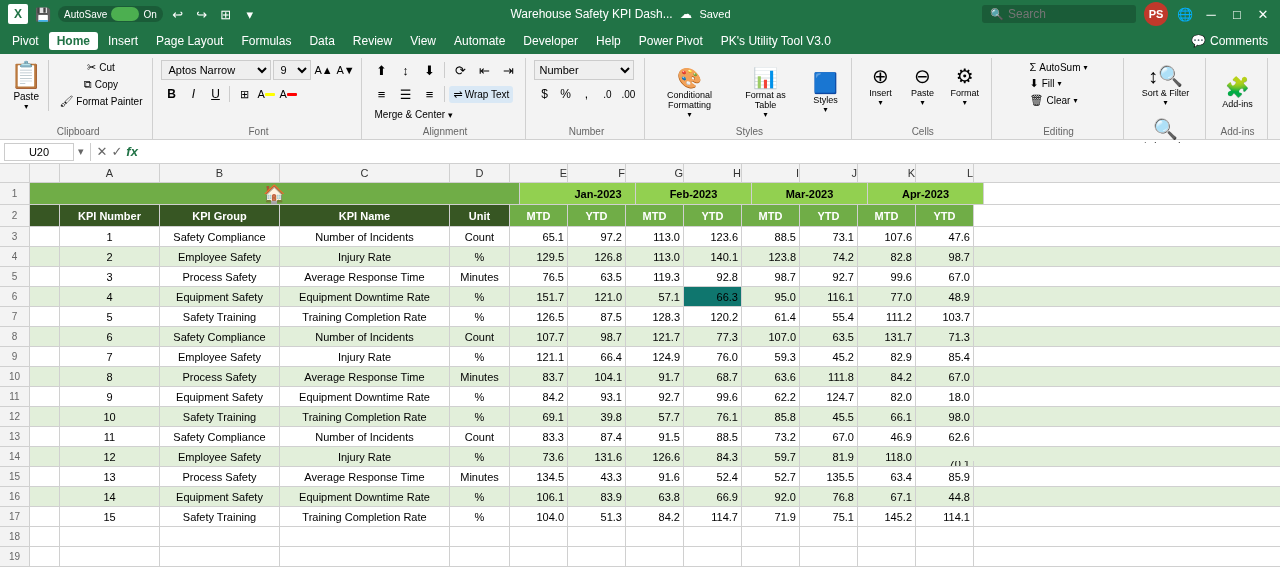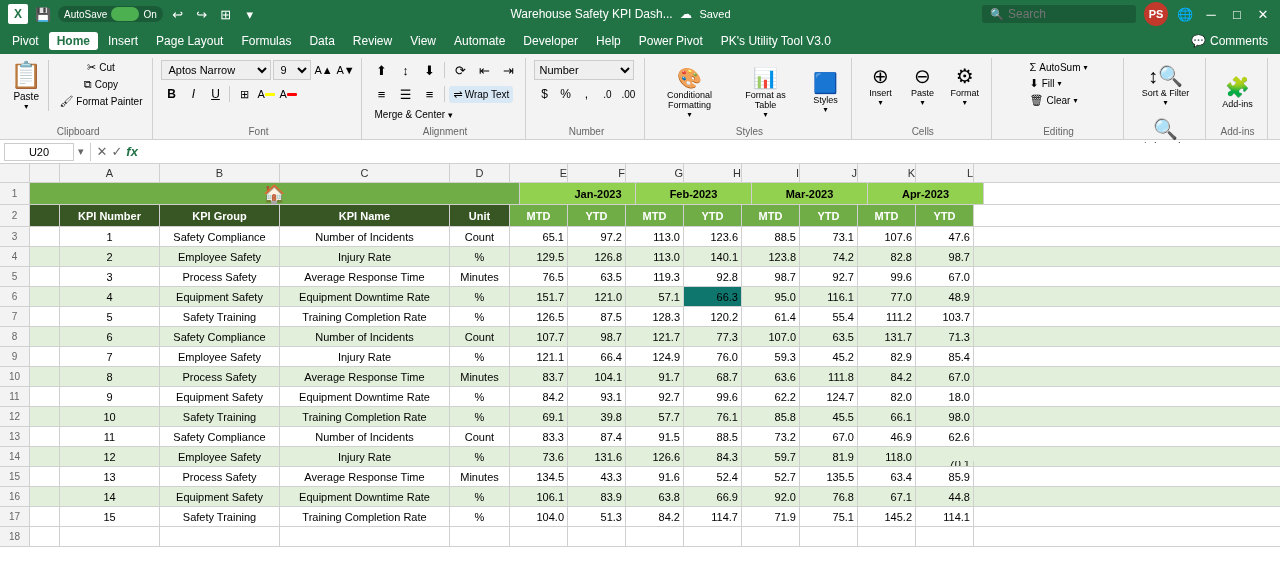--- a/index.html
+++ b/index.html
@@ -665,14 +665,30 @@
       <div class="cell col-e"></div>
       <div class="cell col-f"></div>
       <div class="cell col-g"></div>
       <div class="cell col-h"></div>
       <div class="cell col-i"></div>
       <div class="cell col-j"></div>
       <div class="cell col-k"></div>
       <div class="cell col-l"></div>
       <div class="cell col-m"></div>
     </div>
+    <div class="grid-row row-white" style="height:20px;">
+      <div class="row-num">19</div>
+      <div class="cell col-a"></div>
+      <div class="cell col-b"></div>
+      <div class="cell col-c"></div>
+      <div class="cell col-d"></div>
+      <div class="cell col-e"></div>
+      <div class="cell col-f"></div>
+      <div class="cell col-g"></div>
+      <div class="cell col-h"></div>
+      <div class="cell col-i"></div>
+      <div class="cell col-j"></div>
+      <div class="cell col-k"></div>
+      <div class="cell col-l"></div>
+      <div class="cell col-m"></div>
+    </div>
   </div>
 </div>
 
 </body></html>

